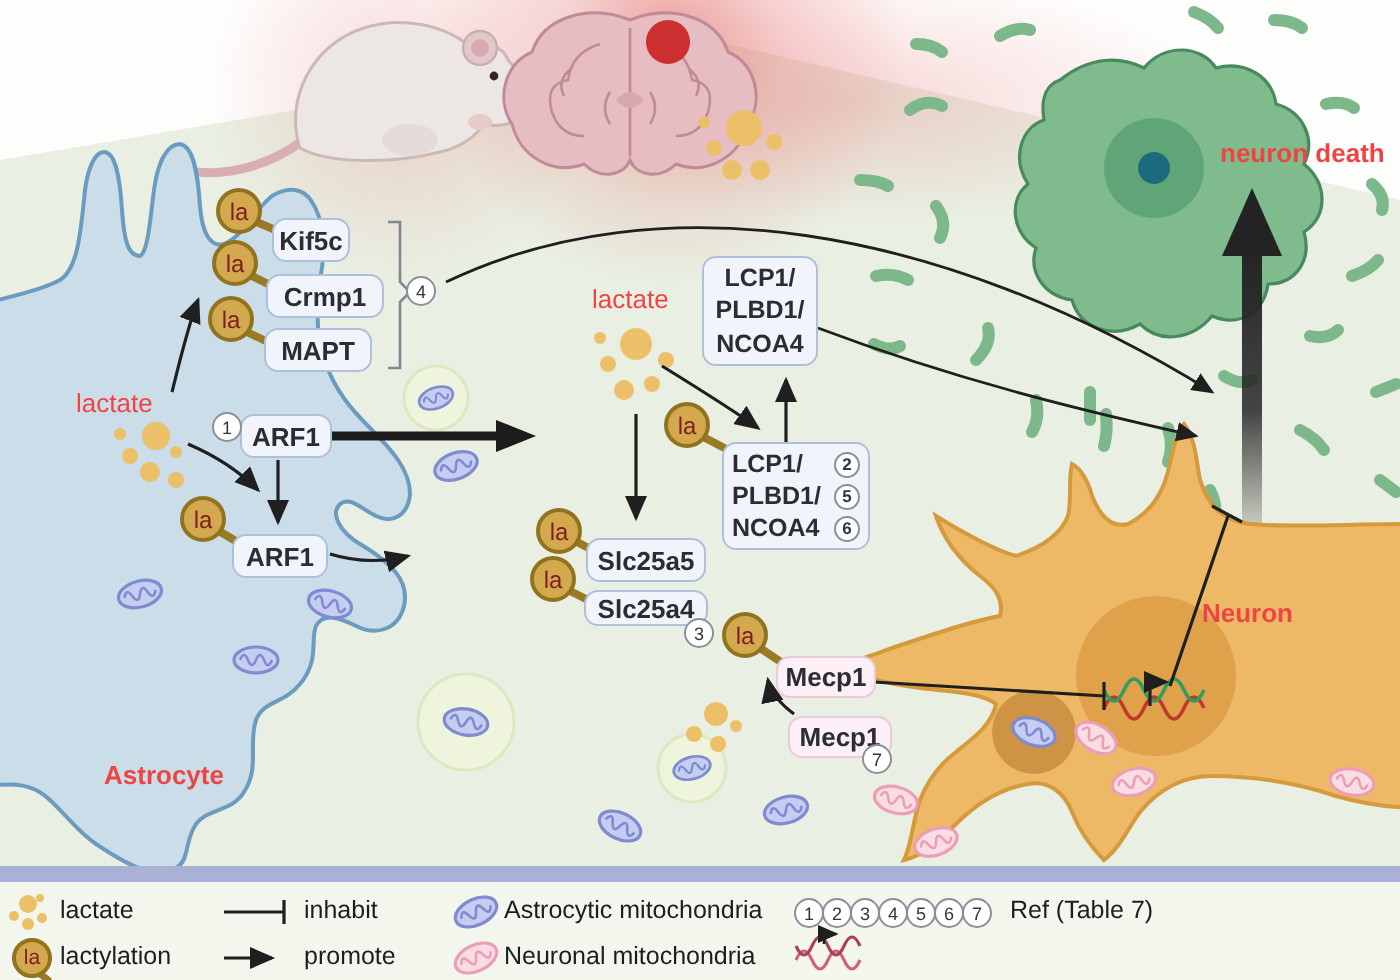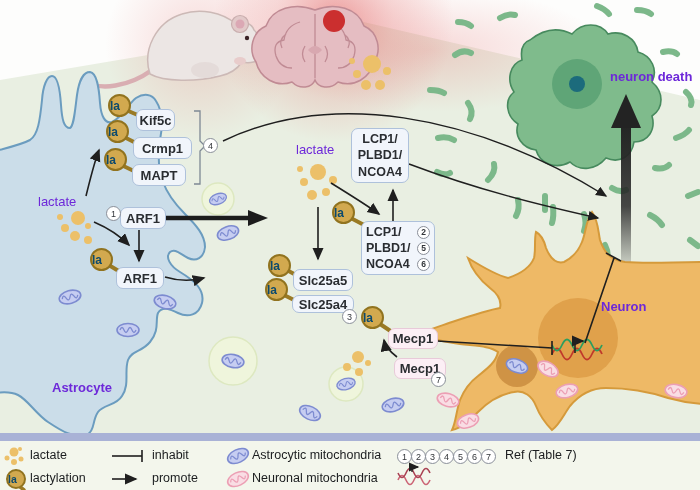--- a/index.html
+++ b/index.html
@@ -8,27 +8,27 @@
   #bg{position:absolute;left:0;top:0;width:700px;height:490px;}
   .pbox{position:absolute;background:#f1f5fb;border:1.5px solid #aec1db;border-radius:7px;
         display:flex;align-items:center;justify-content:center;
         font-size:13px;font-weight:600;color:#2a2d31;box-sizing:border-box;}
   .pbox.pink{background:#fceff5;border-color:#e8cad9;align-items:center;}
   .pbox.multi{flex-direction:column;line-height:1.32;font-size:12.5px;padding:2px 2px;}
   .lcpla{flex-direction:column;justify-content:center;padding:2px 4px;font-size:12.5px;}
   .lcprow{display:flex;align-items:center;justify-content:space-between;width:100%;height:17px;}
   .labadge{position:absolute;width:23px;height:23px;border-radius:50%;
            background:#d2a94f;border:2px solid #91731f;box-sizing:border-box;
-           display:flex;align-items:center;justify-content:flex-start;
-           font-size:12px;font-weight:700;color:#0c4a6e;}
+           display:flex;align-items:center;justify-content:center;
+           font-size:12px;font-weight:400;color:#7f1d1d;}
   .refc{position:absolute;width:15px;height:15px;border-radius:50%;background:#ffffff;
         border:1.2px solid #8a8f99;box-sizing:border-box;display:flex;align-items:center;
         justify-content:center;font-size:9px;color:#33363a;}
   .refc.inline{position:static;width:13px;height:13px;flex:0 0 13px;font-size:8.5px;}
-  .lbl{position:absolute;font-size:13px;color:#6d28d9;white-space:nowrap;}
+  .lbl{position:absolute;font-size:13px;color:#ef4444;white-space:nowrap;}
   .lbl.bold{font-weight:700;}
   .legend-text{position:absolute;font-size:12.5px;color:#1b1d1f;white-space:nowrap;}
   .labadge.small{width:20px;height:20px;font-size:10.5px;}
 </style>
 </head>
 <body>
 
 <div id="fig">
 
 <svg id="bg" viewBox="0 0 700 490">

